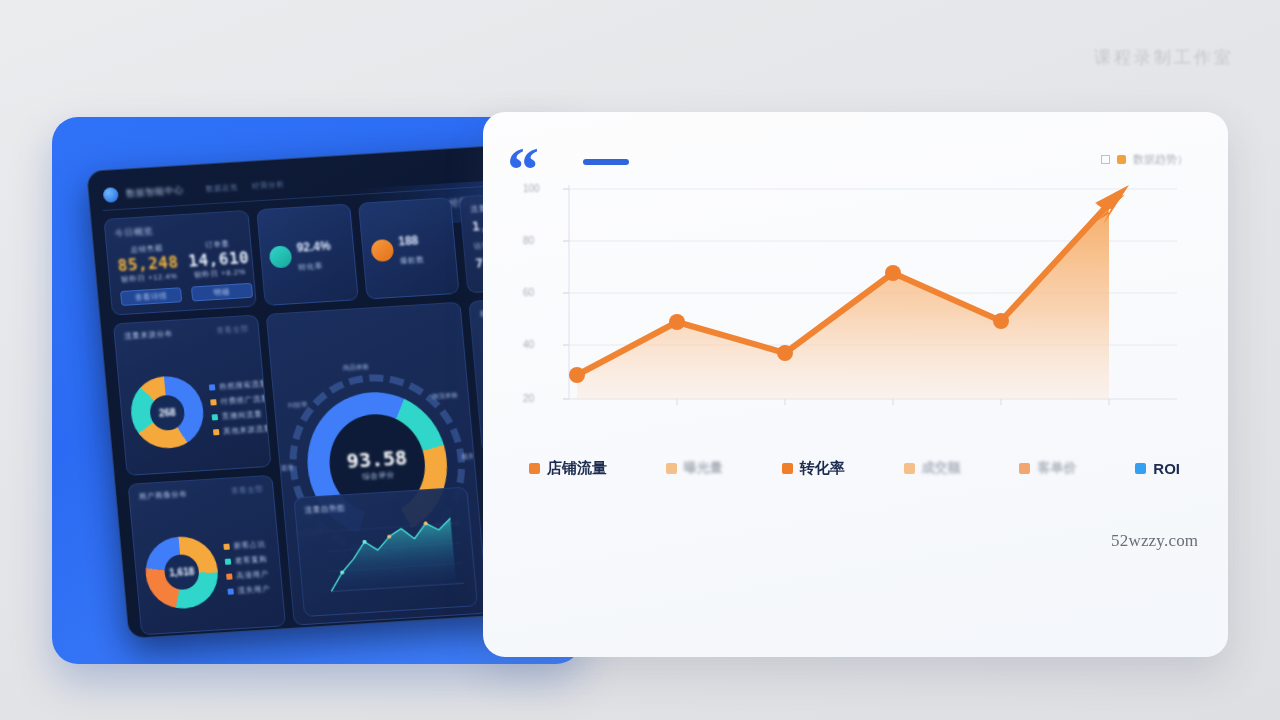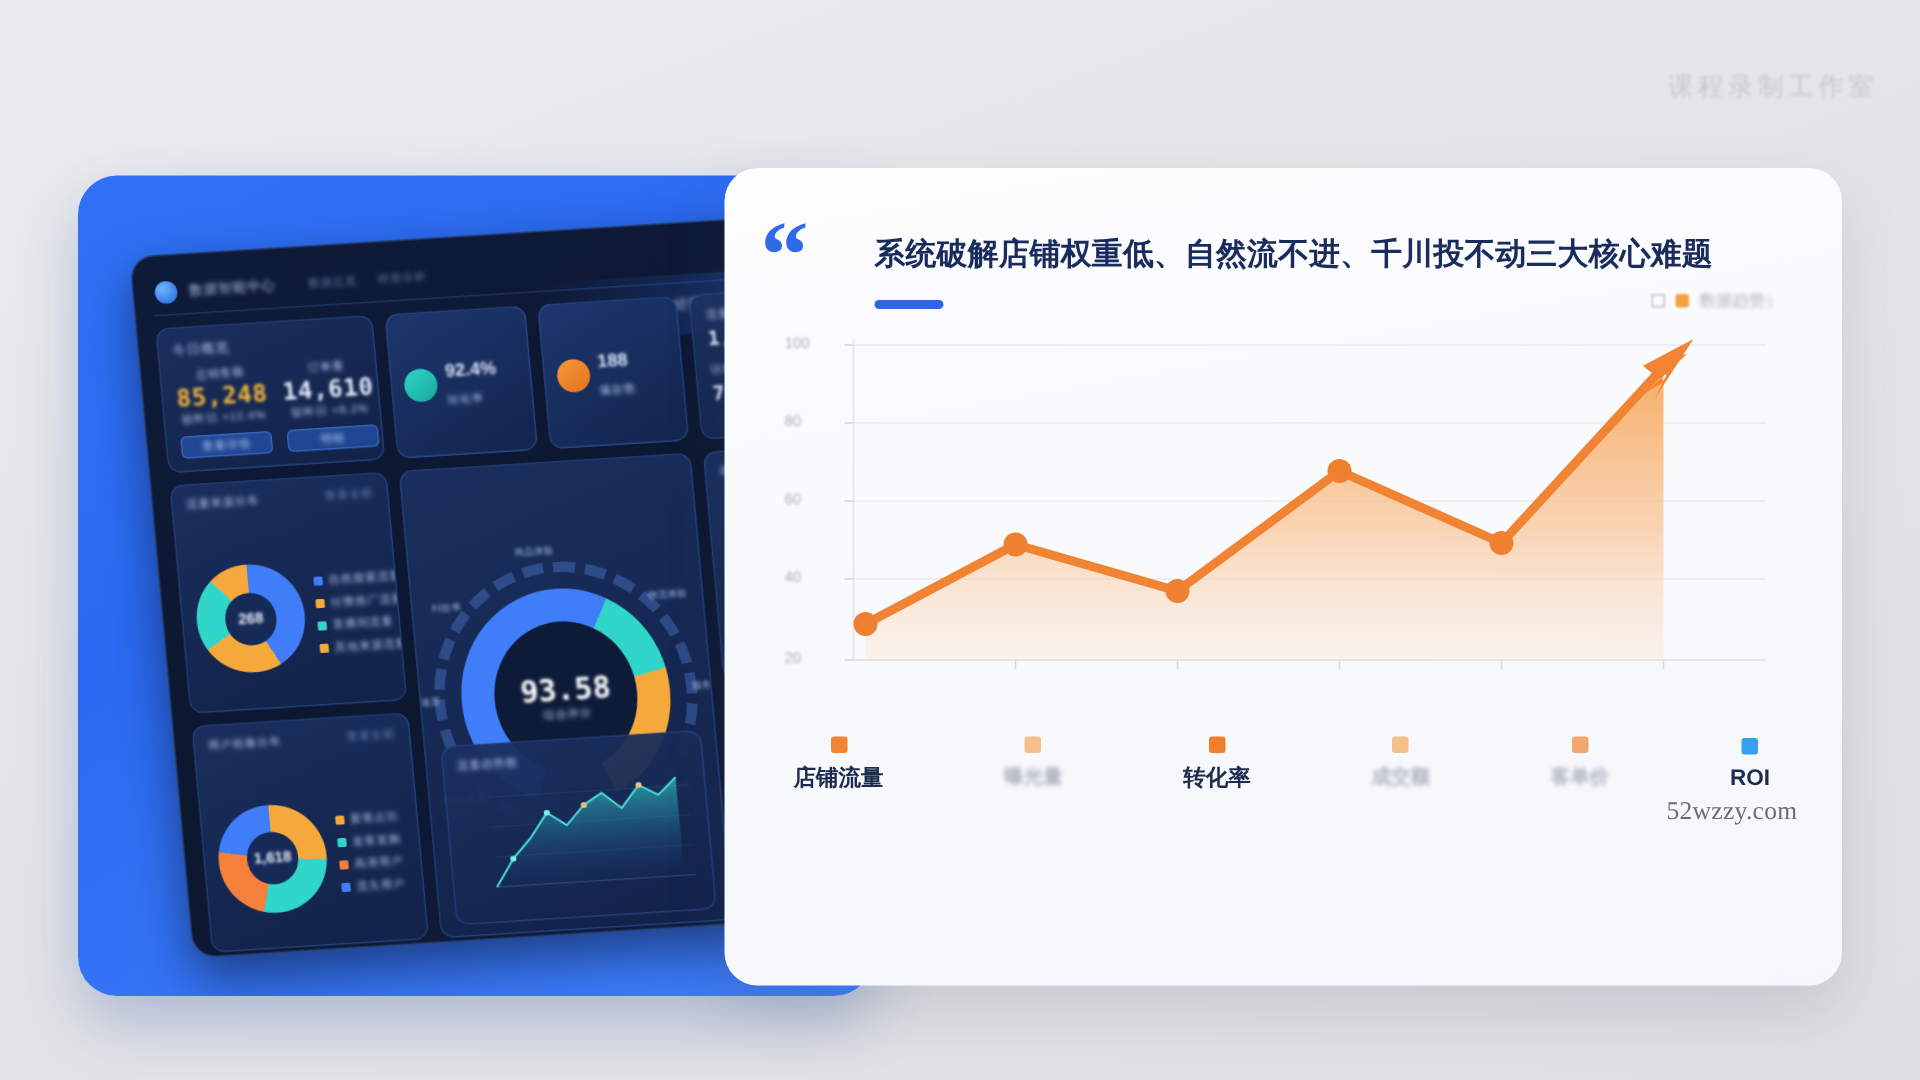--- a/index.html
+++ b/index.html
@@ -14,21 +14,21 @@
   body {
     background: linear-gradient(160deg, #ebecee 0%, #e4e5e8 45%, #dedfe2 100%);
     font-family: "Liberation Sans", "DejaVu Sans", sans-serif;
     position: relative;
   }
 
   
   .top-watermark {
     position: absolute;
     top: 46px;
-    right: 28px;
+    right: 46px;
     font-size: 17px;
     letter-spacing: 3px;
     color: rgba(150,153,158,0.40);
     filter: blur(0.9px);
     user-select: none;
     white-space: nowrap;
   }
 
   
   .blue-card {
@@ -314,21 +314,21 @@
 
   
   .legend-bar {
     display: flex;
     align-items: center;
     justify-content: space-between;
     padding: 0 14px 0 12px;
     margin-top: 6px;
     height: 26px;
   }
-  .lg-item { display: flex; align-items: center; gap: 7px; flex-direction: column; }
+  .lg-item { display: flex; align-items: center; gap: 7px; }
   .lg-sq { width: 11px; height: 11px; border-radius: 2px; flex: 0 0 auto; }
   .lg-text { font-size: 15px; font-weight: 700; color: #1d2b4f; white-space: nowrap; }
   .lg-item.faded .lg-text { color: rgba(150,156,168,0.75); filter: blur(1.5px); font-size: 13px; }
   .lg-item.faded .lg-sq { opacity: 0.7; }
 
   
   .corner-watermark {
     position: absolute;
     left: 1111px;
     top: 531px;
@@ -573,21 +573,20 @@
       </div>
 
     </div>
   </div>
 </div>
 
 <div class="white-card">
 
   <div class="quote-mark">“</div>
 
-  <div class="subhead">系统破解店铺权重低、自然流不进、千川投不动三大核心难题</div>
   <div class="accent-bar"></div>
 
   <div class="chart-head">
     <span class="chip-box"></span>
     <span class="chip-sq"></span>
     <span style="font-size:11px;color:rgba(150,155,165,0.8);filter:blur(1.3px);white-space:nowrap;">数据趋势）</span>
   </div>
 
   <div class="main-chart-area">
     <span class="ylab" style="top:6px;">100</span>

